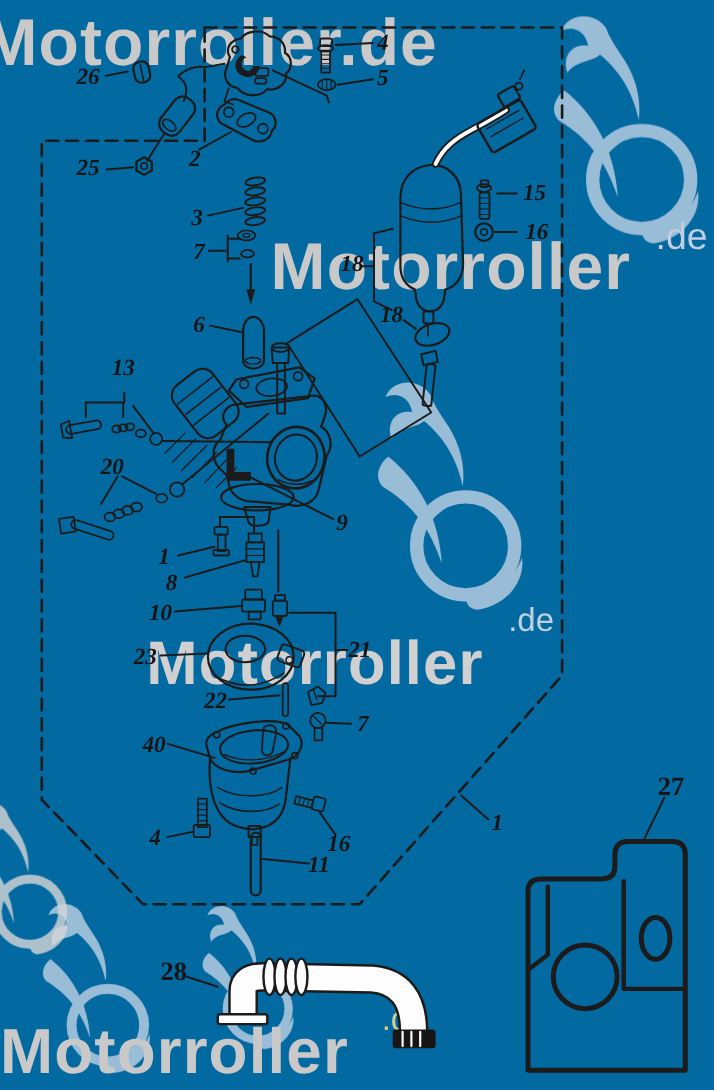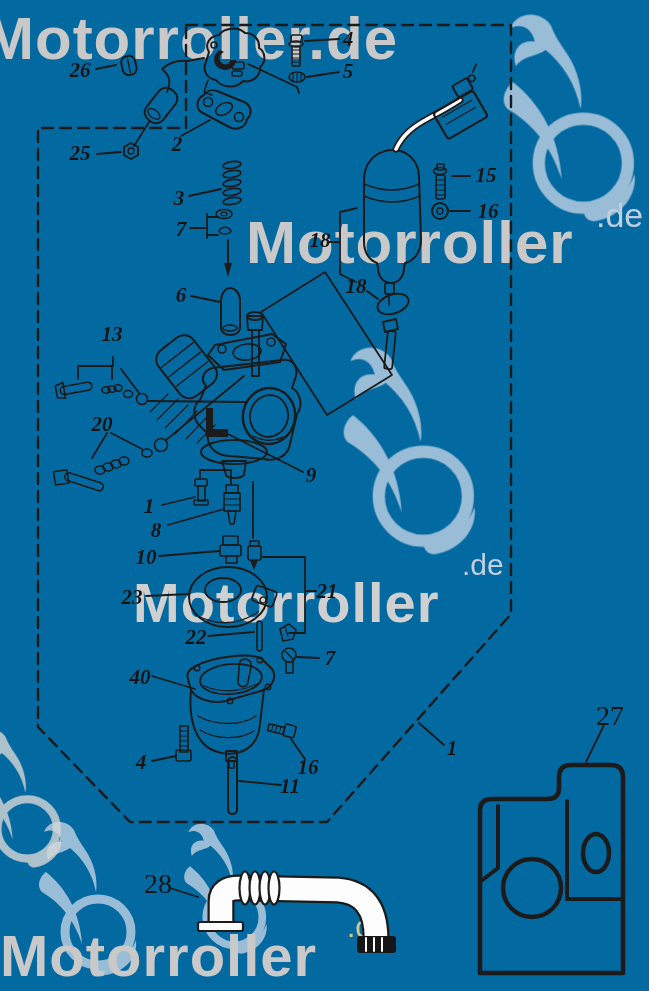--- a/index.html
+++ b/index.html
@@ -16,21 +16,21 @@
   .wm-de-mid{left:596px;top:196px;font-size:34px;color:#c2cfe0;}
   .wm-de-lower{left:462px;top:548px;font-size:30px;color:#c2cfe0;}
   .wm-de-bottom{left:347px;top:910px;font-size:30px;color:#d6c992;}
   
   svg.bg{position:absolute;left:0;top:0;z-index:0;}
   svg.diagram{position:absolute;left:0;top:0;z-index:2;}
   
   .lbl{position:absolute;z-index:3;transform:translate(-50%,-50%);
        font-family:"Liberation Serif",serif;font-style:italic;font-weight:600;
        font-size:21px;color:#151515;user-select:none;}
-  .lbl.up{font-style:normal;font-weight:400;font-size:28px;}
+  .lbl.up{font-style:normal;font-weight:700;font-size:24px;}
 </style>
 </head>
 <body>
 
 <div class="stage">
 
   <svg class="bg" width="649" height="991" viewBox="0 0 649 991">
     <defs>
       <g id="mlogo">
         <path d="M34,10 C26,-2 8,0 4,12 C12,8 20,12 22,22 C12,20 4,28 8,40

